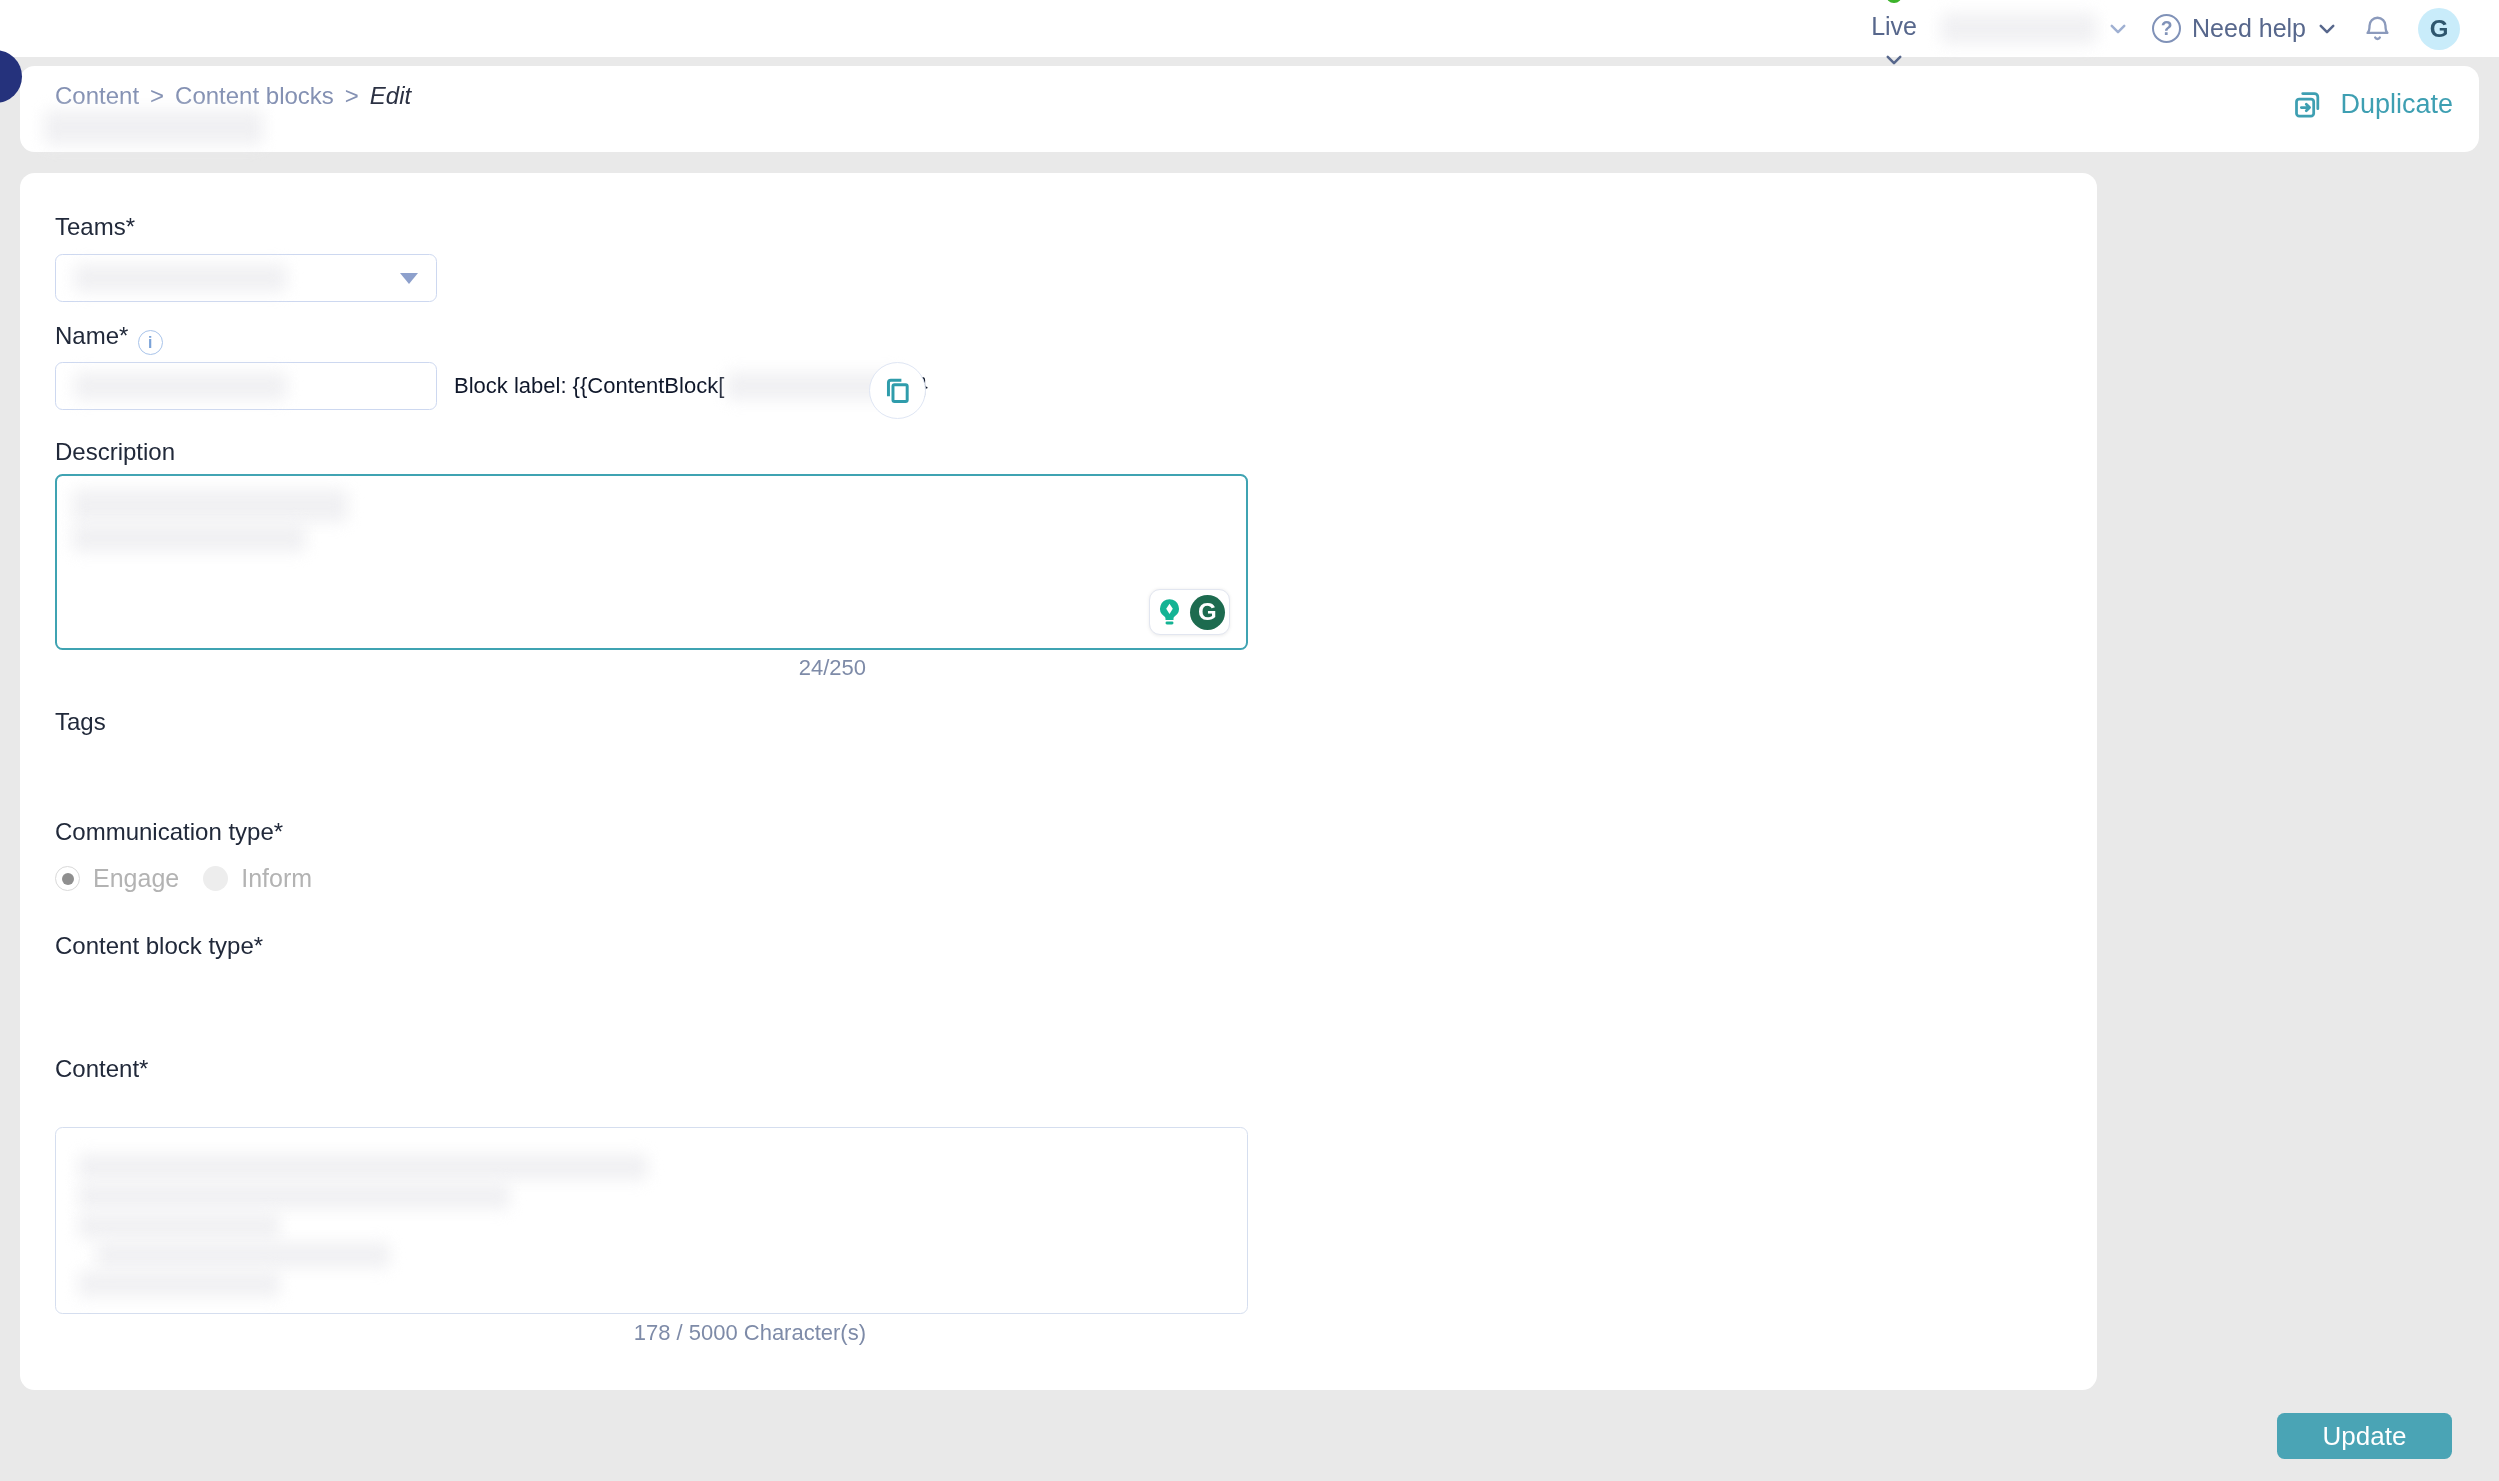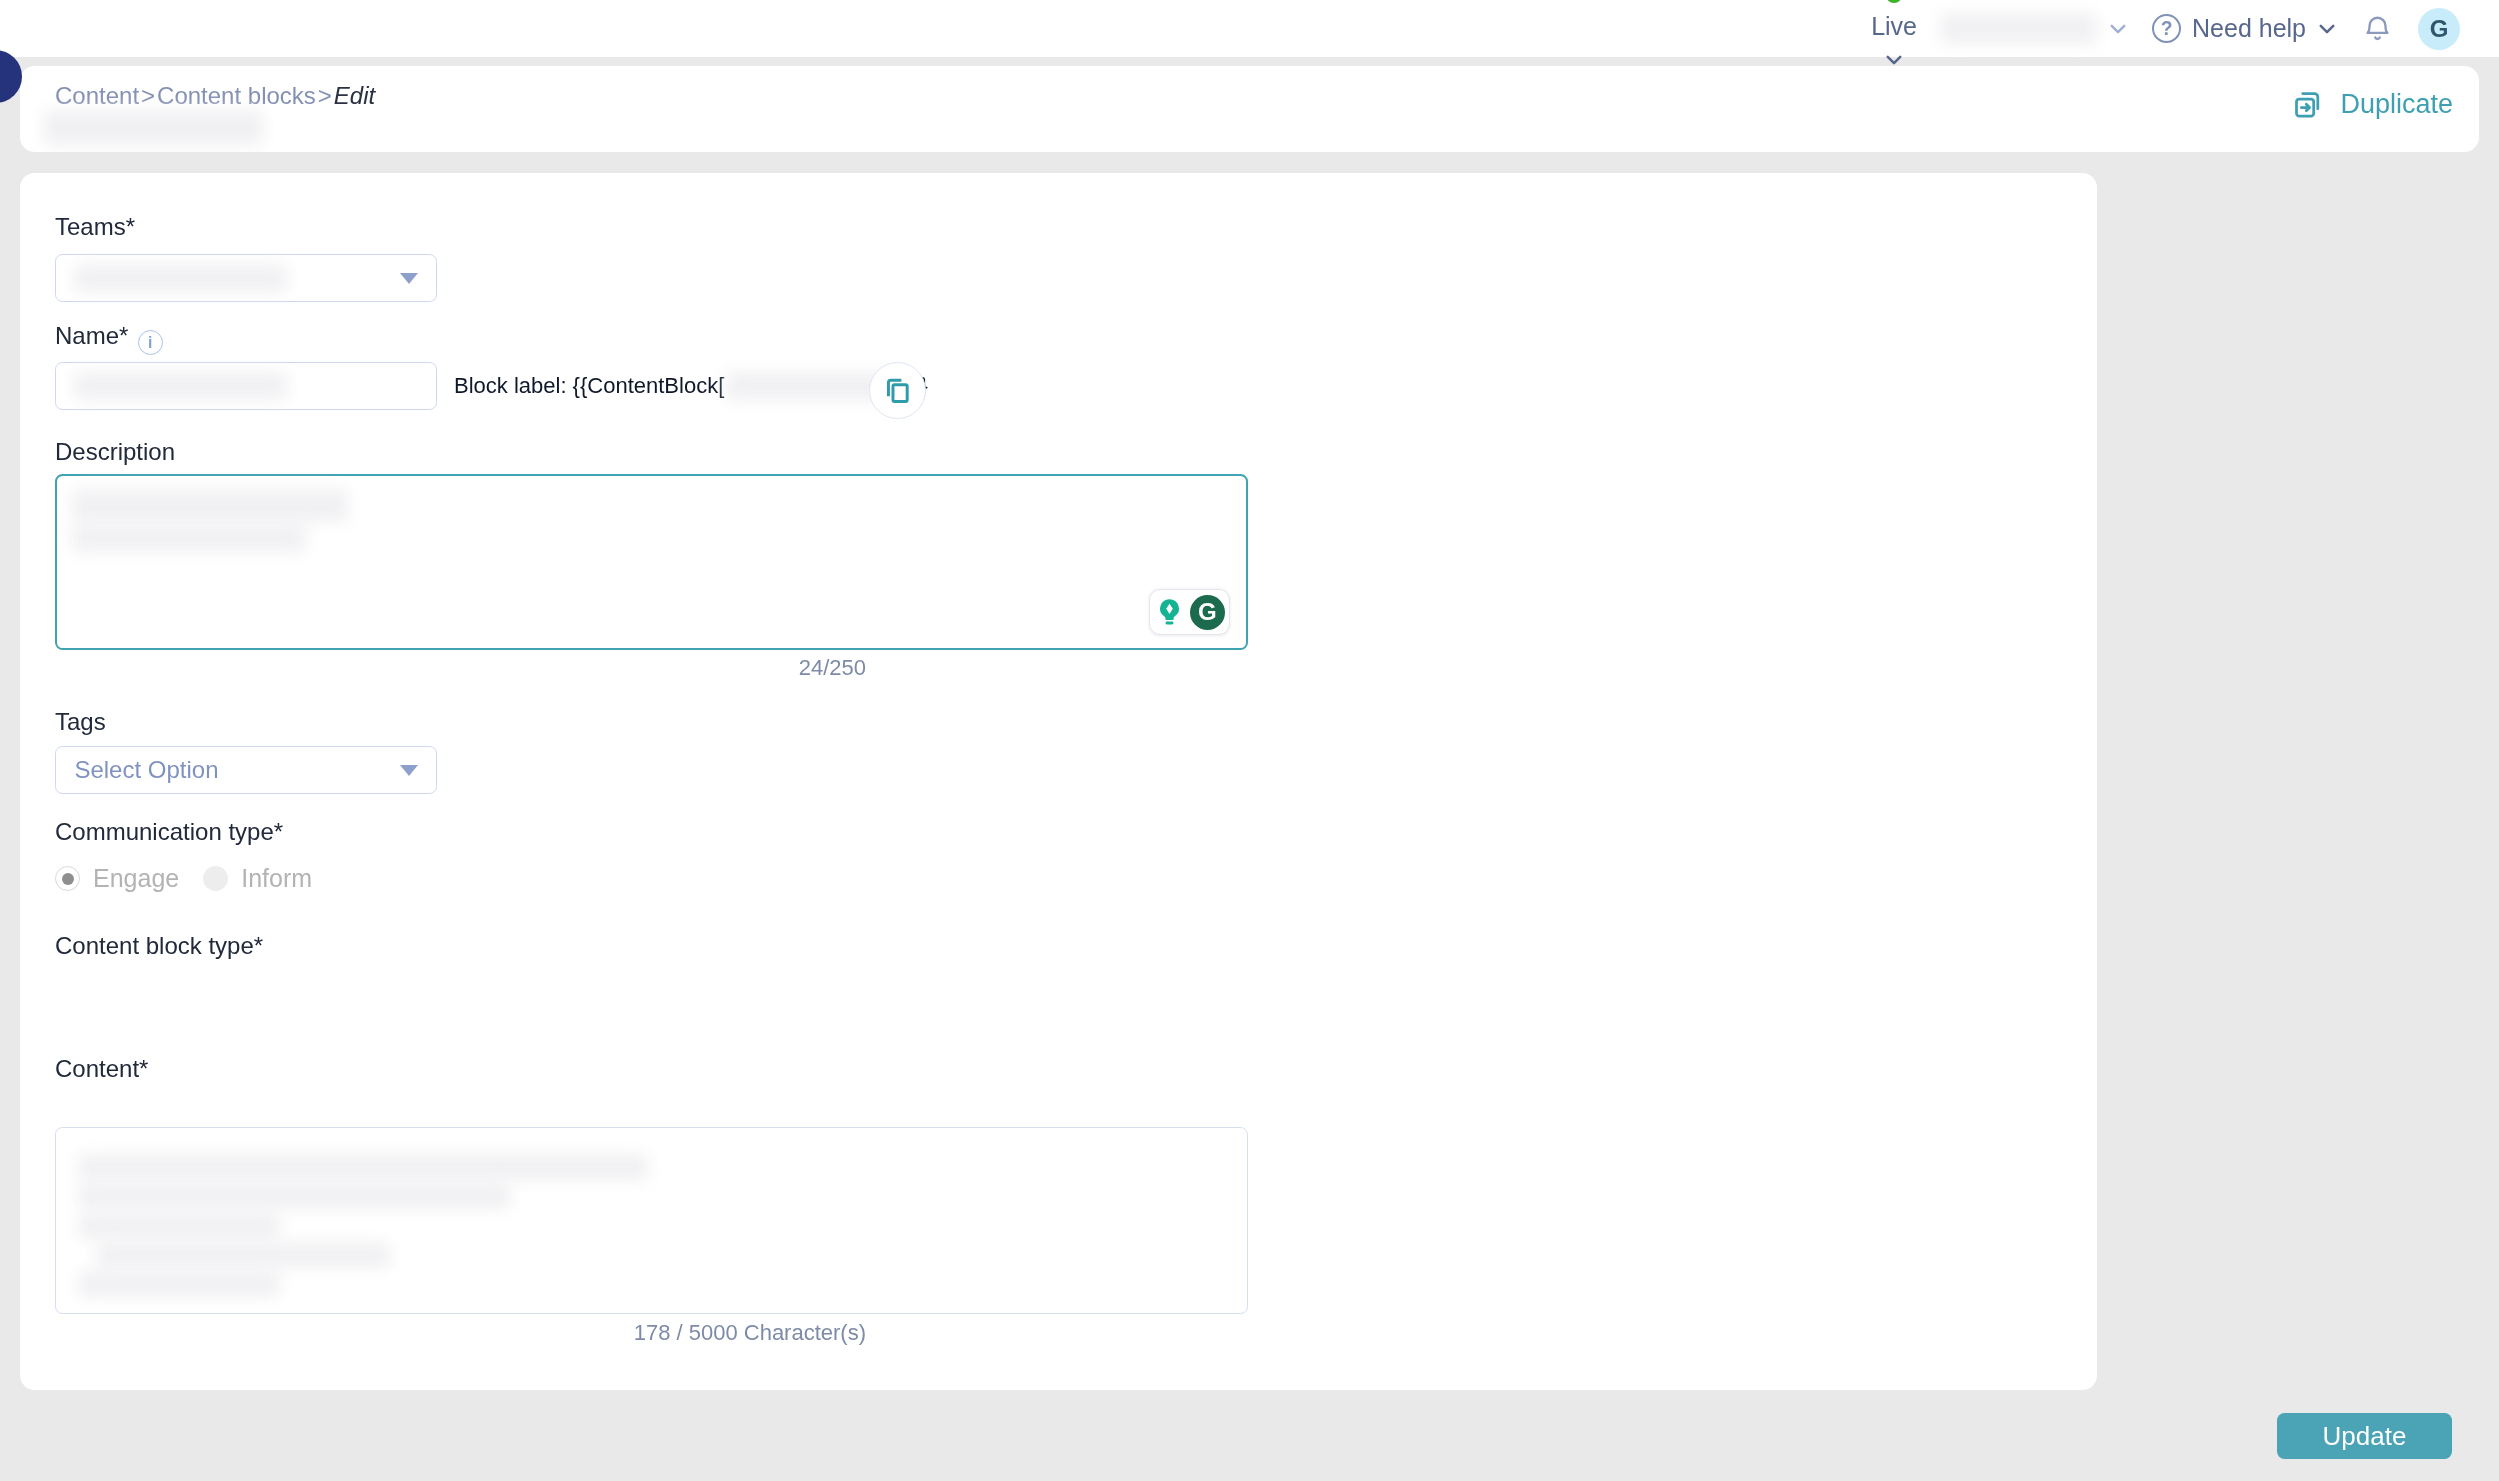--- a/index.html
+++ b/index.html
@@ -36,21 +36,21 @@
   
   .redact { background:#e4e4e8; border-radius:5.5px; filter:blur(7.4px); opacity:.75; }
   .redact.light { background:#ededf0; opacity:.8; }
 
   
   .card { position:absolute; background:#ffffff; border-radius:14.7px; }
   .header-card { left:20px; top:66px; width:2459px; height:86px; }
   .main-card   { left:20px; top:173px; width:2077px; height:1217px; }
 
   
-  .breadcrumb { position:absolute; left:35px; top:15.6px; font-size:24px; color:#8491b3; display:flex; gap:2px; align-items:center; }
+  .breadcrumb { position:absolute; left:35px; top:15.6px; font-size:24px; color:#8491b3; display:flex; gap:11px; align-items:center; }
   .breadcrumb .crumb { color:#8491b3; cursor:pointer; }
   .breadcrumb .sep { color:#8491b3; }
   .breadcrumb .current { color:#2b3143;font-style:italic; }
   .title-redact { position:absolute; left:24px; top:44px; width:219px; height:35px; }
   .duplicate-btn { position:absolute; right:26px; top:22px; display:flex; align-items:center; gap:16px;
     color:#3e9fb2; font-size:27px; cursor:pointer; }
   .duplicate-btn svg { width:33px; height:33px; }
 
   
   .flabel { position:absolute; left:35px; font-size:24px; font-weight:500; color:#21293a; }
@@ -203,24 +203,20 @@
             <rect x="9.1" y="18.6" width="5.8" height="2.1" rx="1.05" fill="#14b394"></rect>
             <polygon points="12,5.6 14.4,9.3 12,13 9.6,9.3" fill="#ffffff"></polygon>
           </svg>
         </span>
         <span class="gl-logo">G</span>
       </div>
     </div>
     <div class="charcount" style="top:482px;">24/250</div>
 
     <div class="flabel" style="top:535px;">Tags</div>
-    <div class="select" style="top:573px;">
-      <span class="placeholder">Select Option</span>
-      <span class="caret"></span>
-    </div>
 
     <div class="flabel" style="top:645px;">Communication type*</div>
     <div class="radio-row" style="top:691px;">
       <div class="radio-opt selected">
         <span class="radio-circle"></span>
         <span class="radio-label">Engage</span>
       </div>
       <div class="radio-opt">
         <span class="radio-circle"></span>
         <span class="radio-label">Inform</span>

